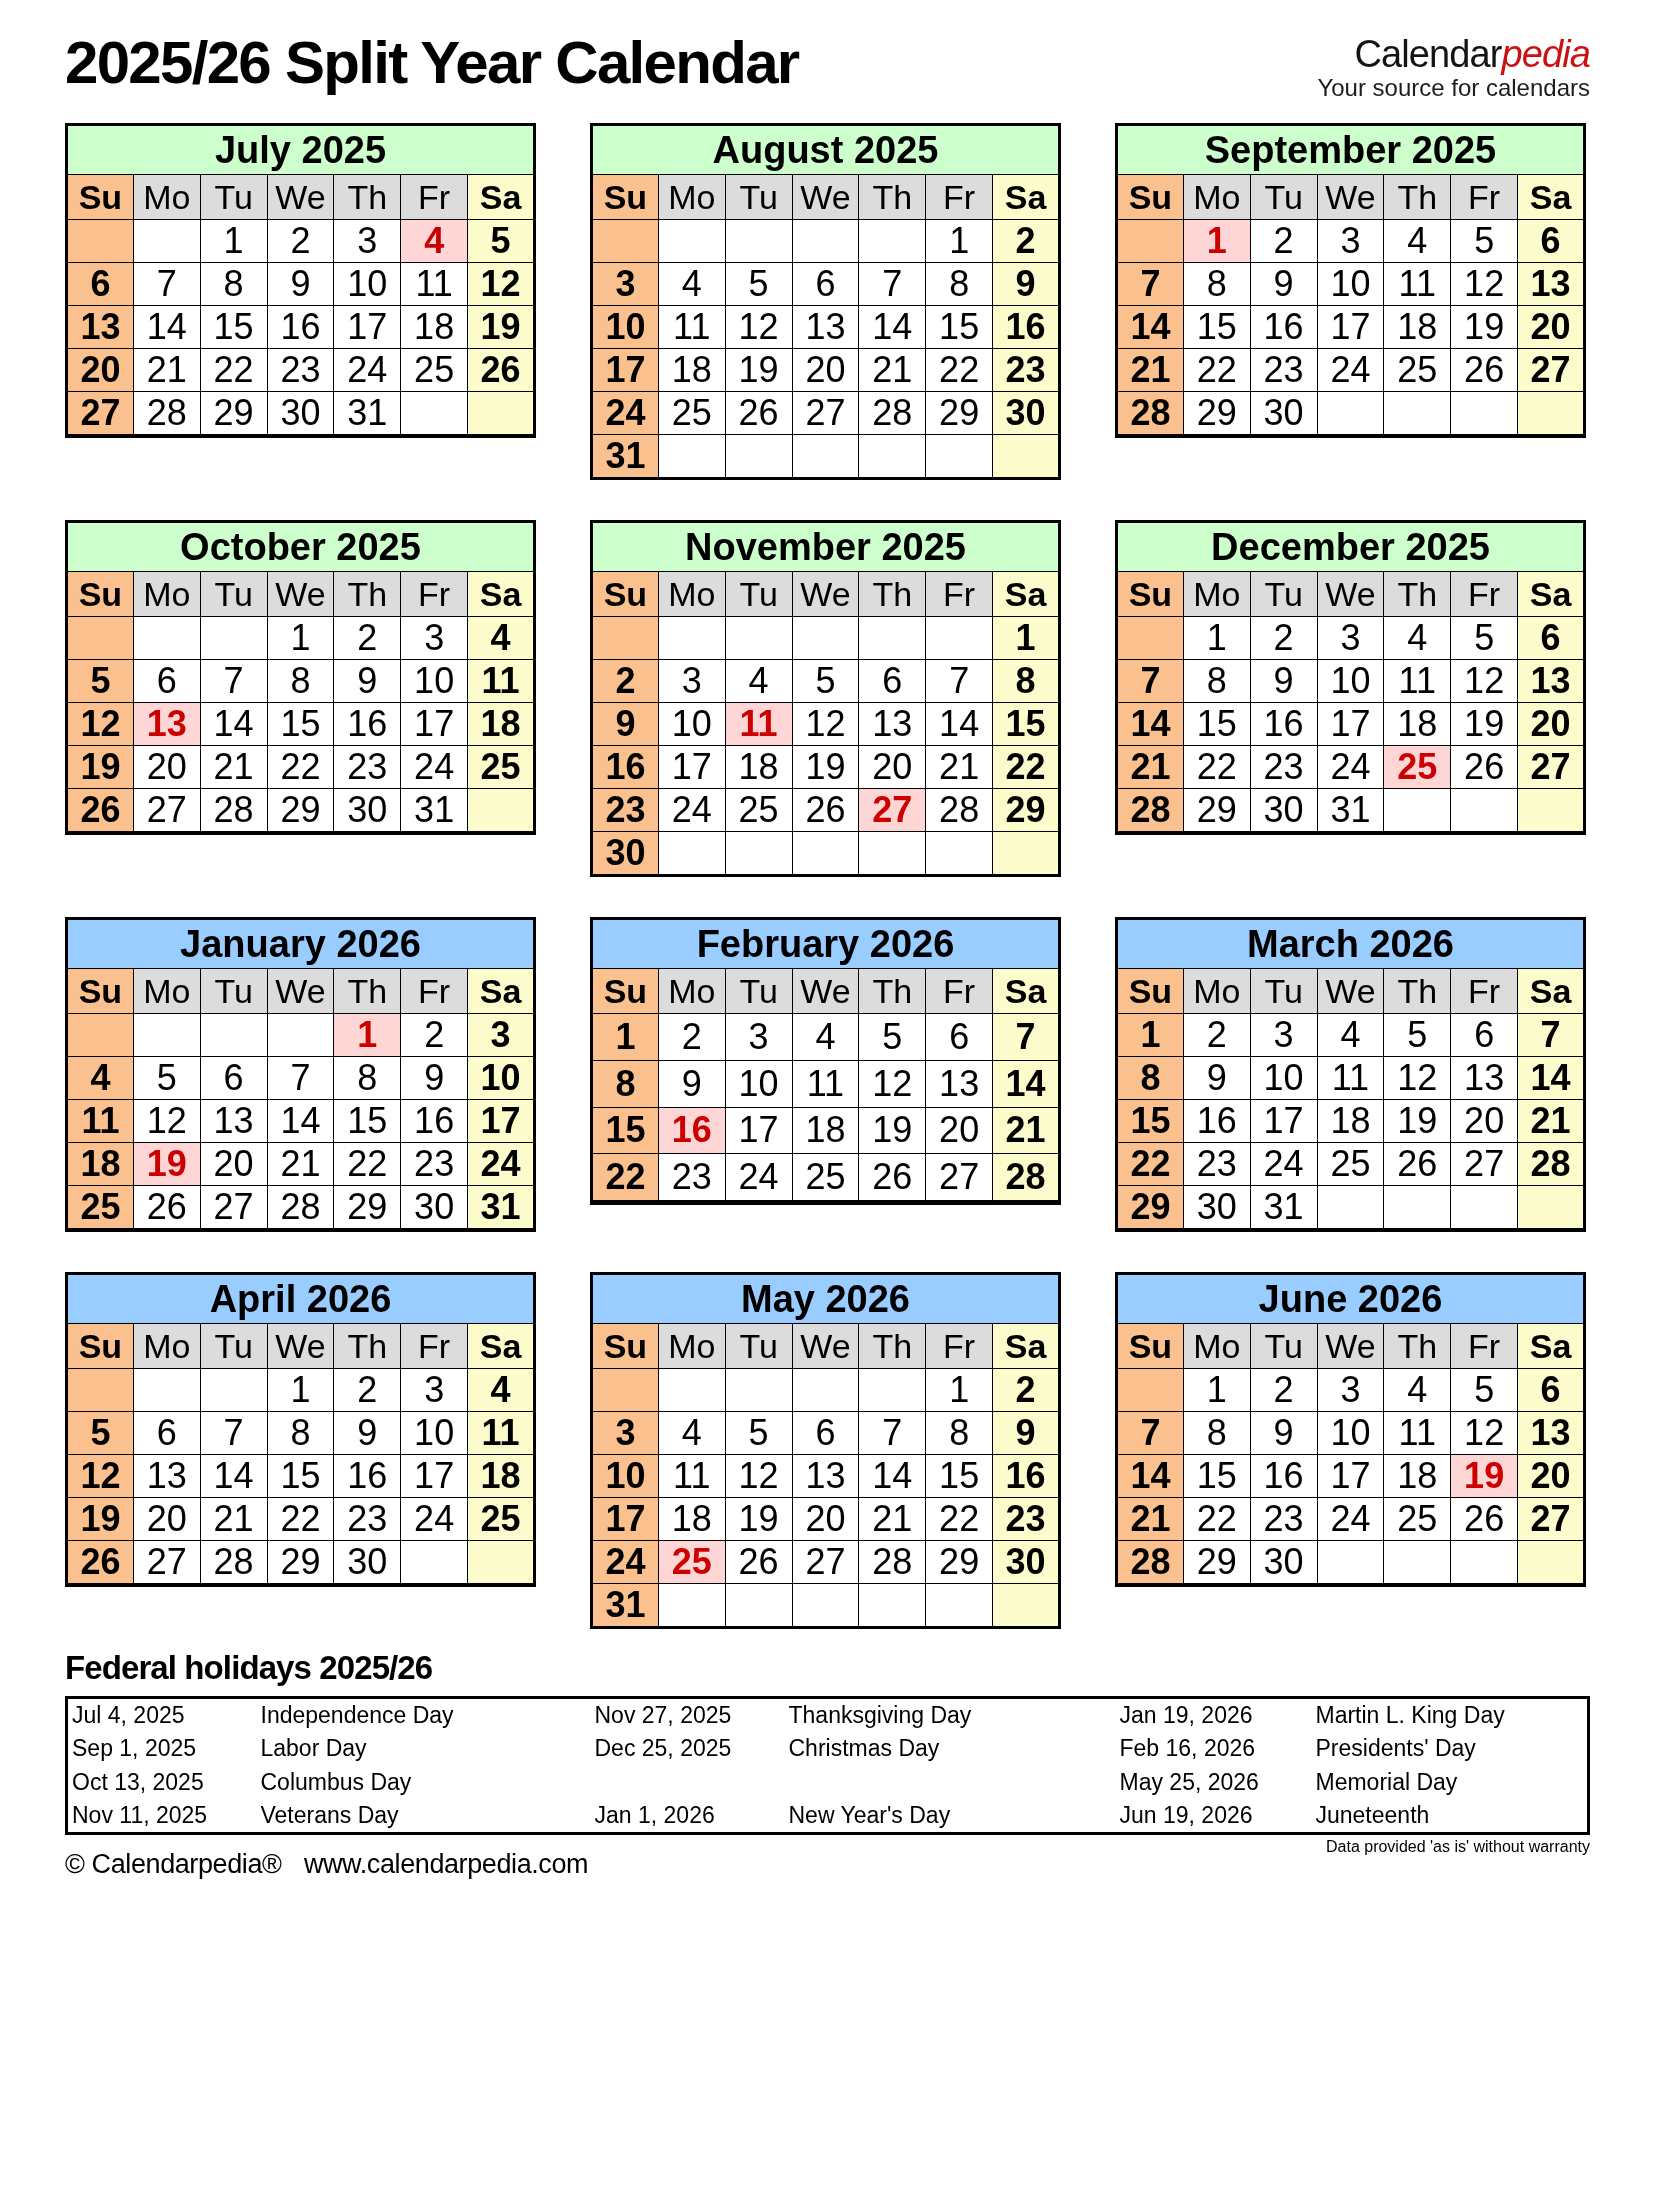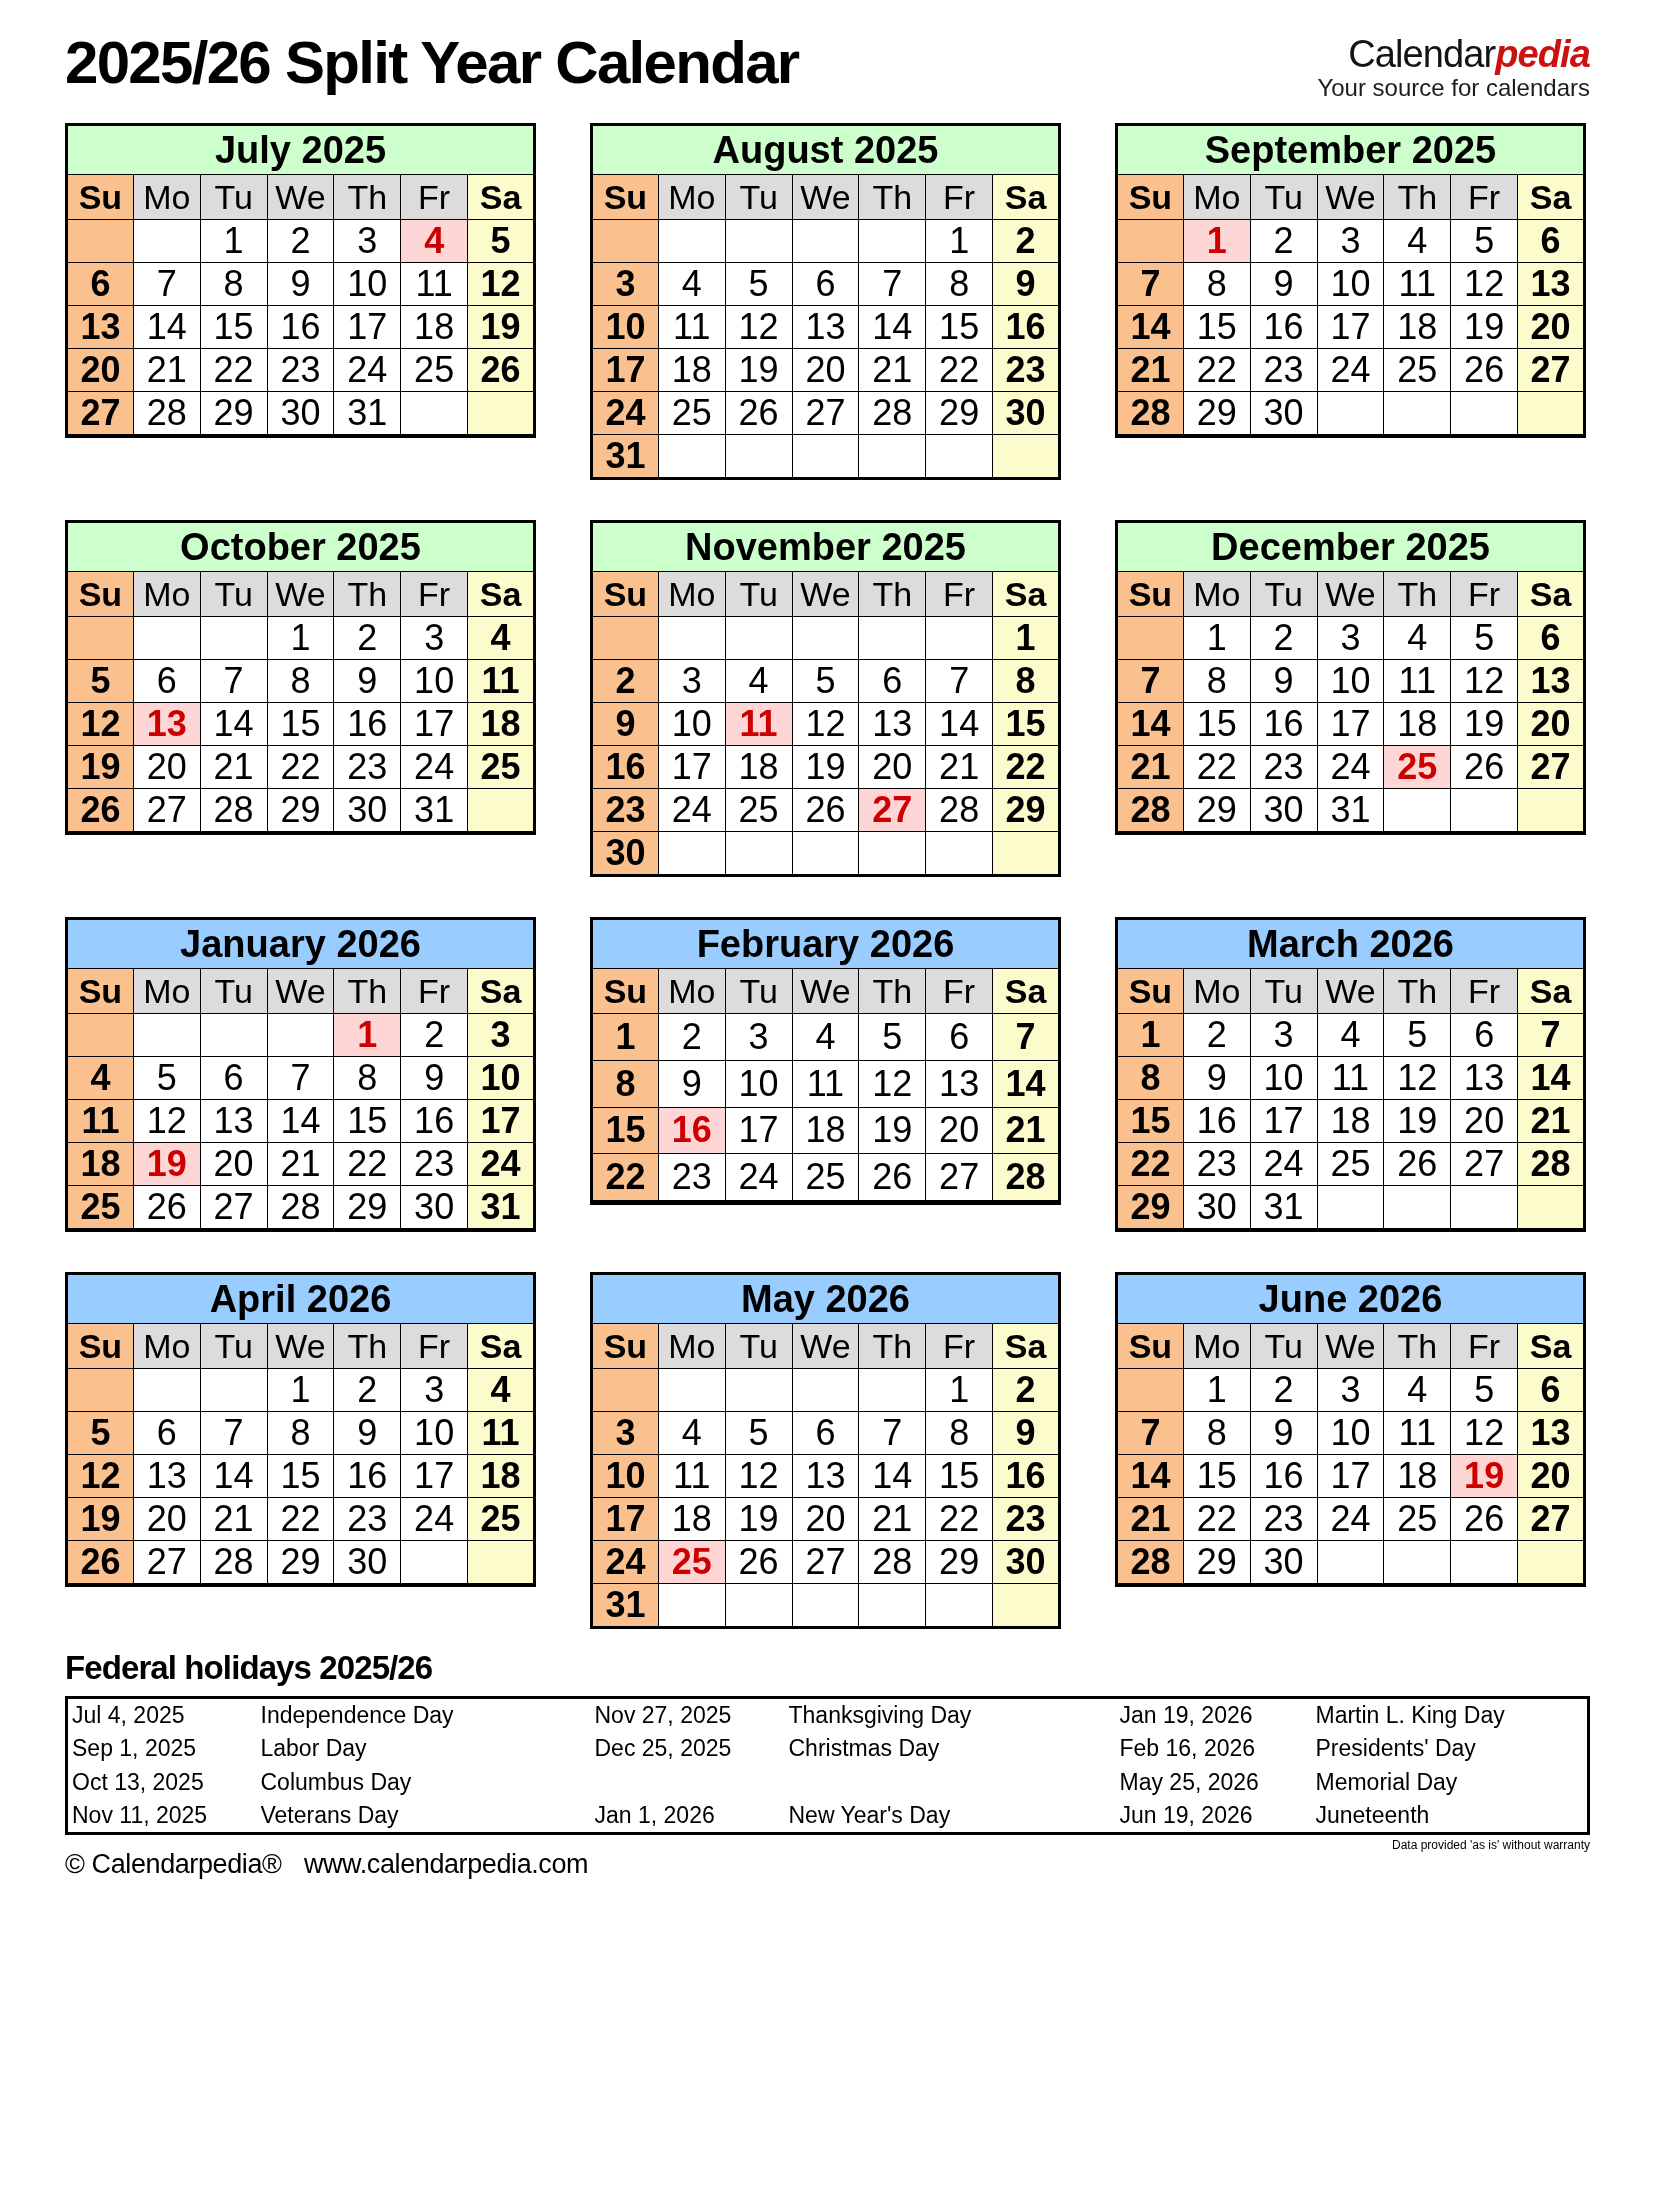--- a/index.html
+++ b/index.html
@@ -11,21 +11,21 @@
   body{
     width:1657px;height:2203px;background:#ffffff;color:#000;
     font-family:"Liberation Sans",sans-serif;overflow:hidden;
   }
   .page{padding:31px 67px 0 65px;}
 
   .topbar{display:flex;justify-content:space-between;align-items:flex-start;}
   h1.title{margin:0;font-size:60px;font-weight:bold;letter-spacing:-1.7px;line-height:1.05;}
   .logo{text-align:right;line-height:1.1;margin-top:3.4px;}
   .logo-line1{font-size:38px;color:#141414;letter-spacing:-0.9px;}
-  .logo-line1 .pedia{color:var(--c-logo);font-style:italic;font-weight:bold;}
+  .logo-line1 .pedia{color:var(--c-logo);font-style:italic;font-weight:normal;}
   .logo-tagline{font-size:24px;color:#1d1d1d;margin-top:-1.7px;}
 
   .months{
     display:grid;grid-template-columns:repeat(3,471px);
     column-gap:54px;row-gap:40px;margin-top:22.4px;
   }
   table.month{
     border-collapse:collapse;border:3.4px solid #000;
     table-layout:fixed;width:471px;height:288px;
   }
@@ -57,21 +57,21 @@
   .holidays td:nth-child(1){width:194px;padding-left:4px;}
   .holidays td:nth-child(2){width:334px;}
   .holidays td:nth-child(3){width:194px;}
   .holidays td:nth-child(4){width:331px;}
   .holidays td:nth-child(5){width:196px;}
   .holidays td:nth-child(6){width:auto;}
 
   .footer{display:flex;justify-content:space-between;align-items:flex-start;margin-top:3.4px;text-align:right;}
   .footer-left{font-size:27px;margin-top:10.3px;letter-spacing:-0.4px;}
   .footer-left .site{margin-left:22.4px;}
-  .footer-disclaimer{font-size:12px;}
+  .footer-disclaimer{font-size:16px;}
 </style>
 </head>
 <body>
 
 <div class="page">
 
   <div class="topbar">
     <h1 class="title">2025/26 Split Year Calendar</h1>
     <div class="logo">
       <div class="logo-line1"><span>Calendar</span><span class="pedia">pedia</span></div>

